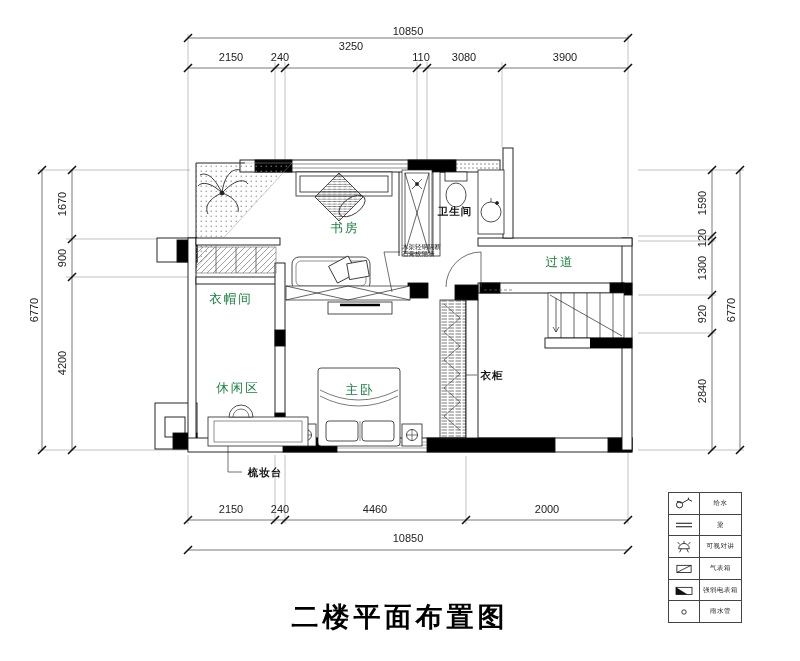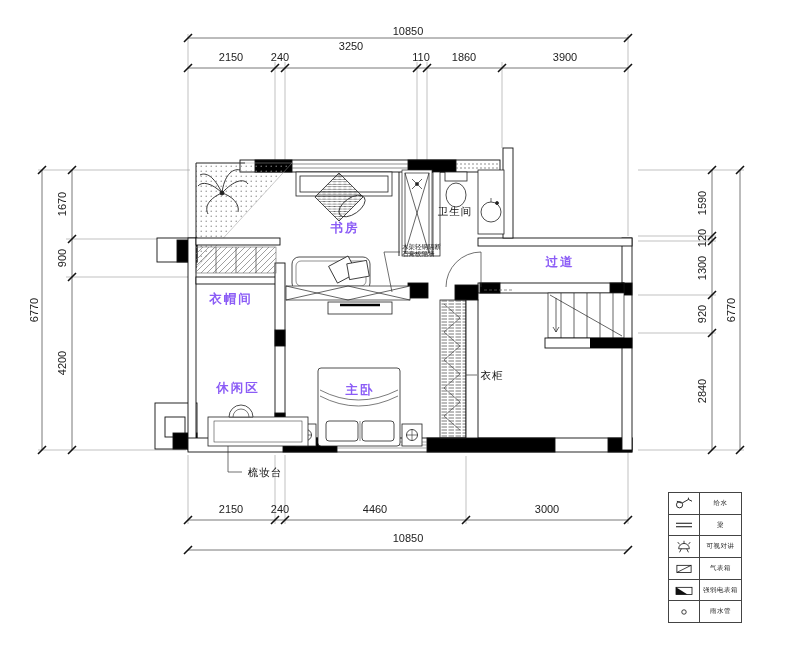--- a/index.html
+++ b/index.html
@@ -2,22 +2,22 @@
 <html><head>
 <meta charset="utf-8">
 <style>
   html,body{margin:0;padding:0;background:#fff;}
   #canvas{position:relative;width:800px;height:661px;background:#fff;overflow:hidden;
           font-family:"Liberation Sans","DejaVu Sans",sans-serif;color:#1a1a1a;}
   #plan-svg{position:absolute;left:0;top:0;}
   .lbl{position:absolute;white-space:nowrap;transform:translate(-50%,-50%);}
   .dim{font-size:11px;color:#222;}
   .dim-v{font-size:11px;color:#222;transform:translate(-50%,-50%) rotate(-90deg);}
-  .room{font-size:12.5px;font-weight:700;letter-spacing:2px;color:#8b5cf6;}
-  .room-sm{font-size:10.5px;font-weight:400;letter-spacing:1px;color:#111;}
+  .room{font-size:12.5px;font-weight:400;letter-spacing:2px;color:#15803d;}
+  .room-sm{font-size:10.5px;font-weight:700;letter-spacing:1px;color:#111;}
   .annot{position:absolute;left:402px;top:243px;font-size:6.5px;line-height:7px;color:#222;white-space:nowrap;}
   .title{position:absolute;left:400px;top:617px;transform:translate(-50%,-50%);
          font-size:27px;font-weight:bold;letter-spacing:4px;color:#000;}
   .legend{position:absolute;left:668px;top:492px;width:74px;height:131px;
           border:0.8px solid #444;box-sizing:border-box;display:flex;flex-direction:column;}
   .legend-row{flex:1;display:flex;border-bottom:0.8px solid #444;}
   .legend-row:last-child{border-bottom:none;}
   .legend-icon{width:30px;border-right:0.8px solid #444;display:flex;align-items:center;justify-content:center;}
   .legend-label{flex:1;display:flex;align-items:center;justify-content:center;
                 font-size:6.5px;color:#222;letter-spacing:0.5px;}
@@ -211,27 +211,27 @@
     <line x1="466" y1="375" x2="477" y2="375"></line>
     <polyline points="400,252 384,252 392,292"></polyline>
   </g>
 </svg>
 
 <span class="lbl dim" style="left:408px;top:31px">10850</span>
 <span class="lbl dim" style="left:231px;top:57px">2150</span>
 <span class="lbl dim" style="left:280px;top:57px">240</span>
 <span class="lbl dim" style="left:351px;top:46px">3250</span>
 <span class="lbl dim" style="left:421px;top:57px">110</span>
-<span class="lbl dim" style="left:464px;top:57px">1860</span>
+<span class="lbl dim" style="left:464px;top:57px">3080</span>
 <span class="lbl dim" style="left:565px;top:57px">3900</span>
 
 <span class="lbl dim" style="left:231px;top:509px">2150</span>
 <span class="lbl dim" style="left:280px;top:509px">240</span>
 <span class="lbl dim" style="left:375px;top:509px">4460</span>
-<span class="lbl dim" style="left:547px;top:509px">3000</span>
+<span class="lbl dim" style="left:547px;top:509px">2000</span>
 <span class="lbl dim" style="left:408px;top:538px">10850</span>
 
 <span class="lbl dim-v" style="left:34px;top:310px">6770</span>
 <span class="lbl dim-v" style="left:62px;top:204px">1670</span>
 <span class="lbl dim-v" style="left:62px;top:258px">900</span>
 <span class="lbl dim-v" style="left:62px;top:363px">4200</span>
 
 <span class="lbl dim-v" style="left:702px;top:203px">1590</span>
 <span class="lbl dim-v" style="left:702px;top:238px">120</span>
 <span class="lbl dim-v" style="left:702px;top:268px">1300</span>
@@ -300,14 +300,15 @@
   <div class="legend-row">
     <div class="legend-icon">
       <svg width="26" height="16" viewBox="0 0 28 18" stroke="#111" stroke-width="0.9" fill="none">
         <circle cx="14" cy="9" r="2.5"></circle>
       </svg>
     </div>
     <div class="legend-label">雨水管</div>
   </div>
 </div>
 
+<div class="title">二楼平面布置图</div>
 
 </div>
 
 </body></html>

